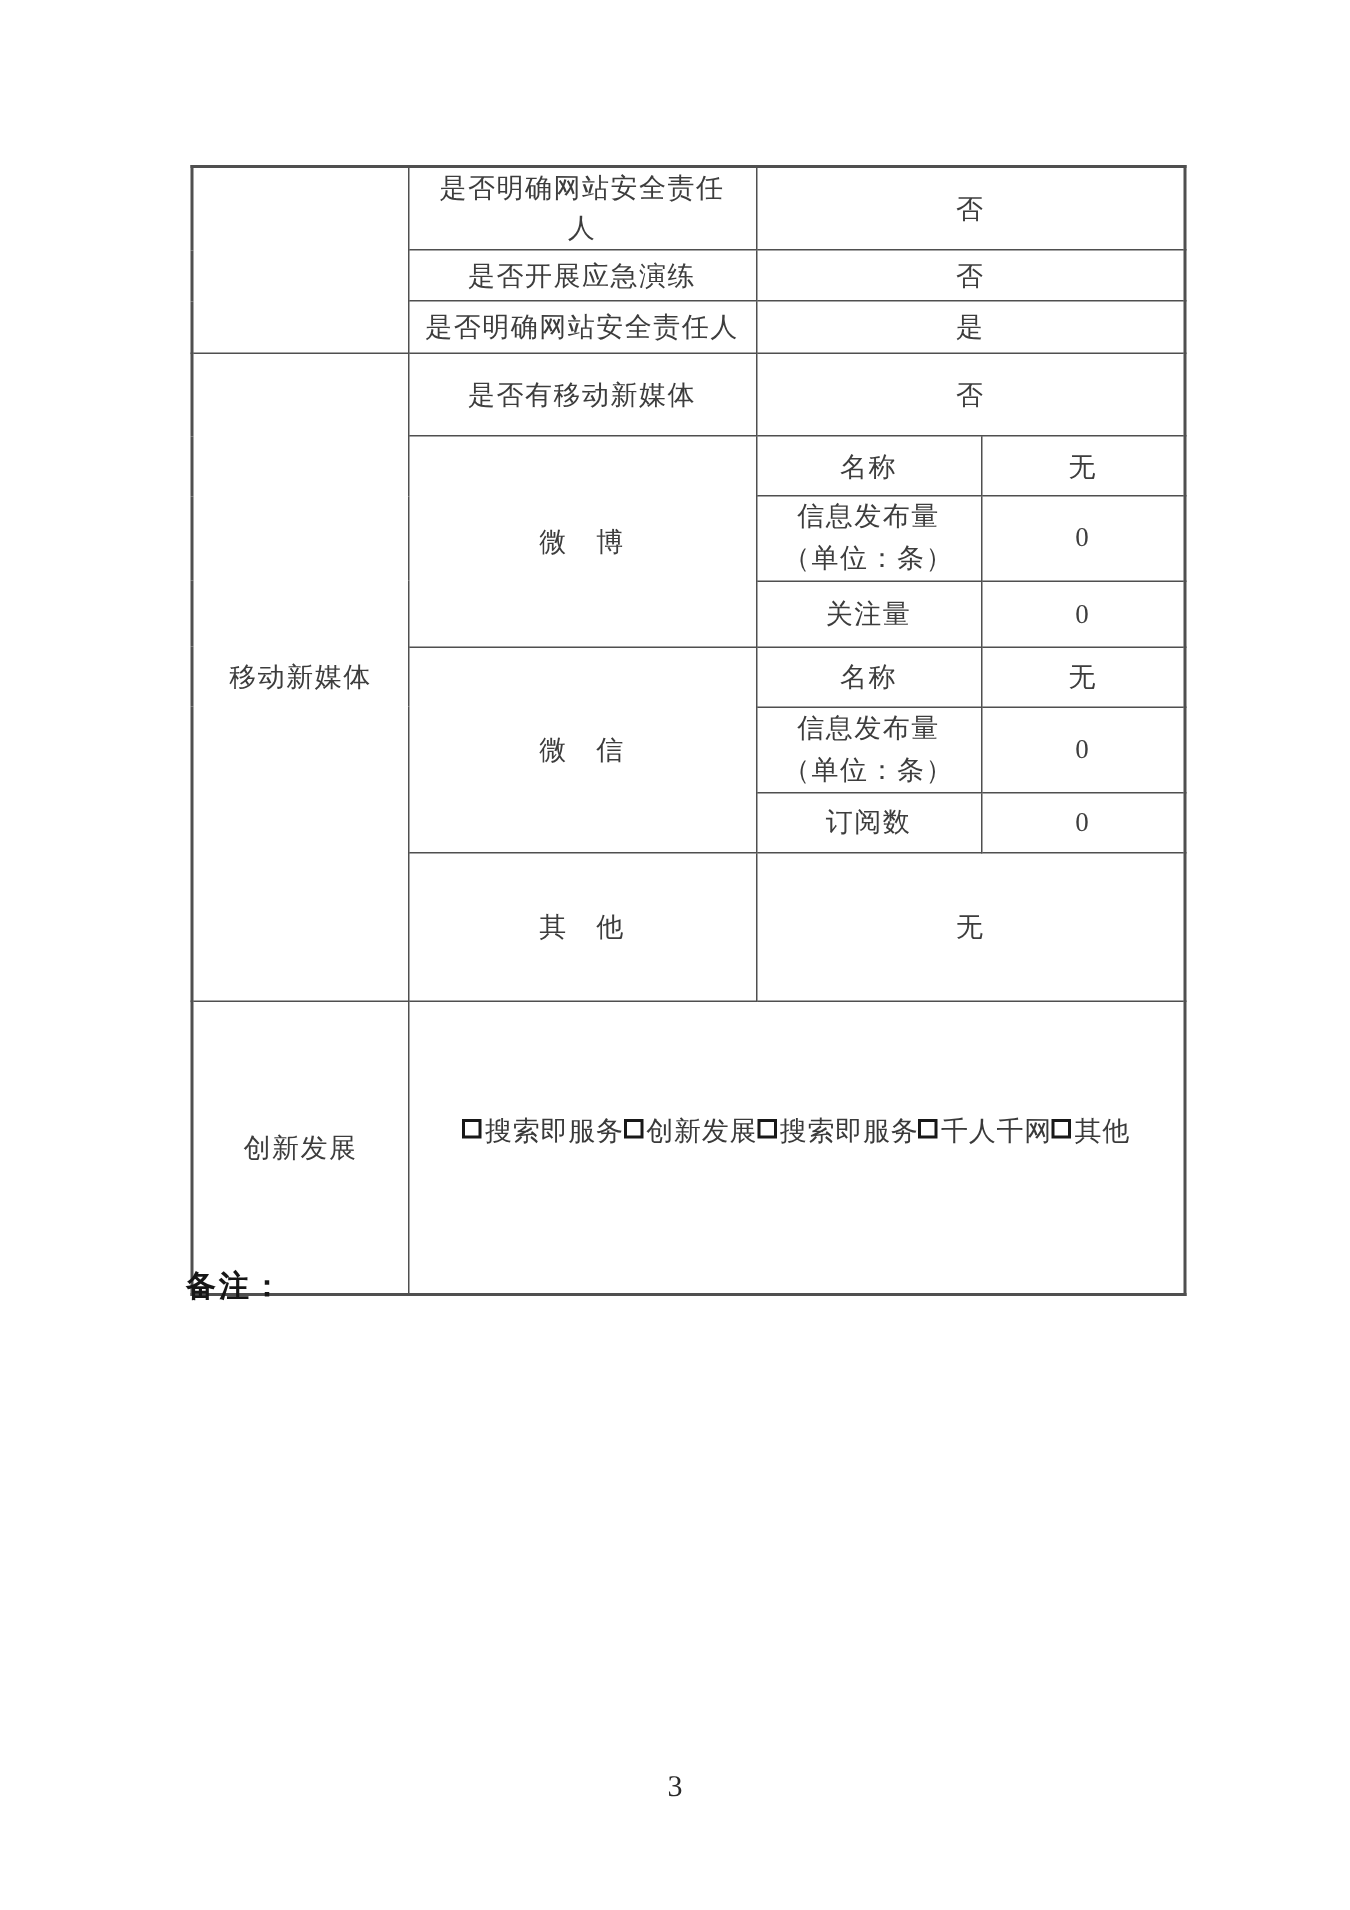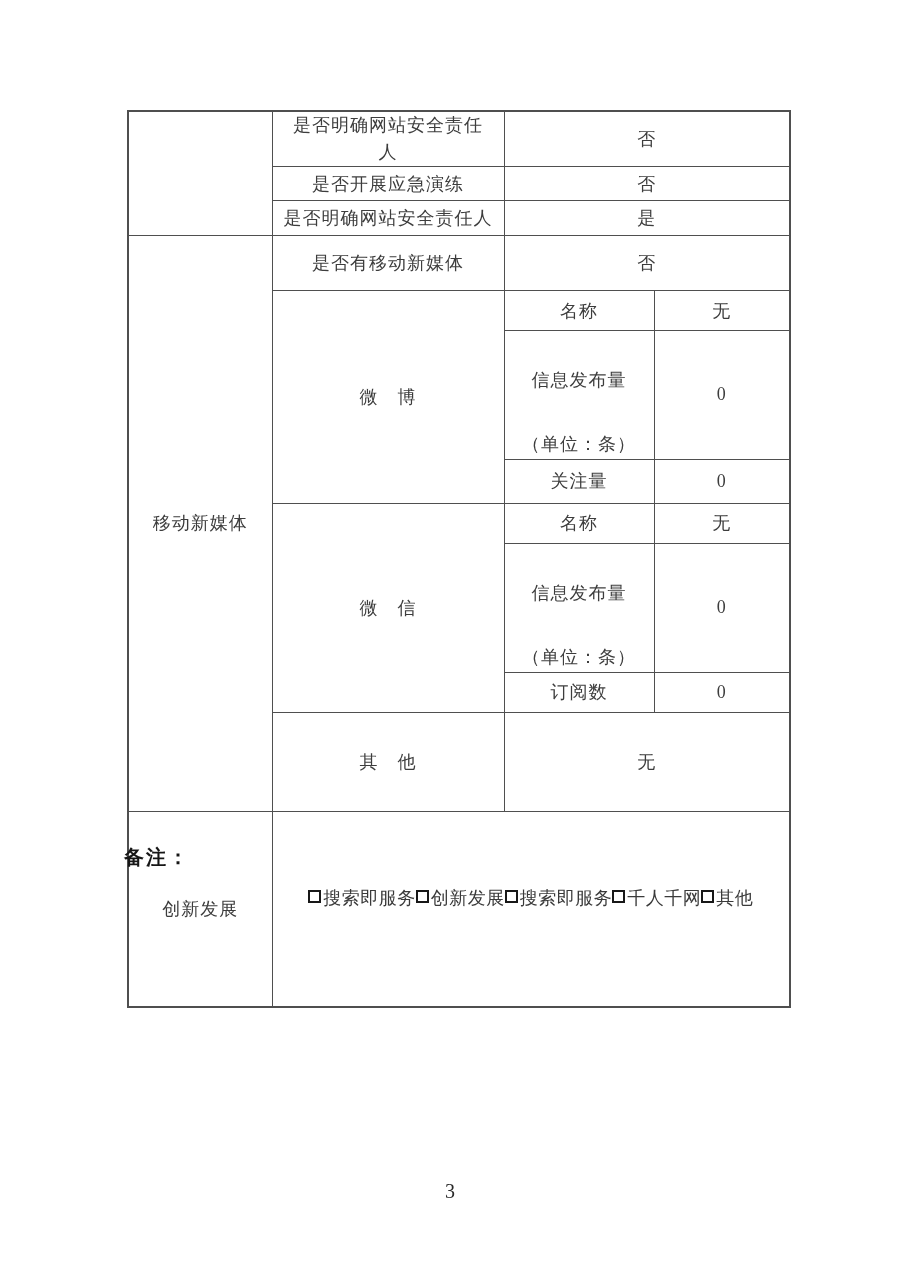--- a/index.html
+++ b/index.html
@@ -26,21 +26,21 @@
     letter-spacing:1px;
     padding:0 4px;
   }
   .wrap-label {
     display:inline-block;
     max-width:202px;
     line-height:1.5;
   }
   .nowrap { white-space:nowrap; }
   .stacked { line-height:1.55; display:inline-block; }
-  .stacked span { display:block;margin-top:36px; }
+  .stacked span { display:block; }
   .cb-row-cell { vertical-align:middle;margin-top:27px; }
   .cb-line {
     display:flex;
     justify-content:center;
     align-items:center;
     white-space:nowrap;
     position:relative;
     top:-11px;
     letter-spacing:0.5px;
     font-size:18px;

